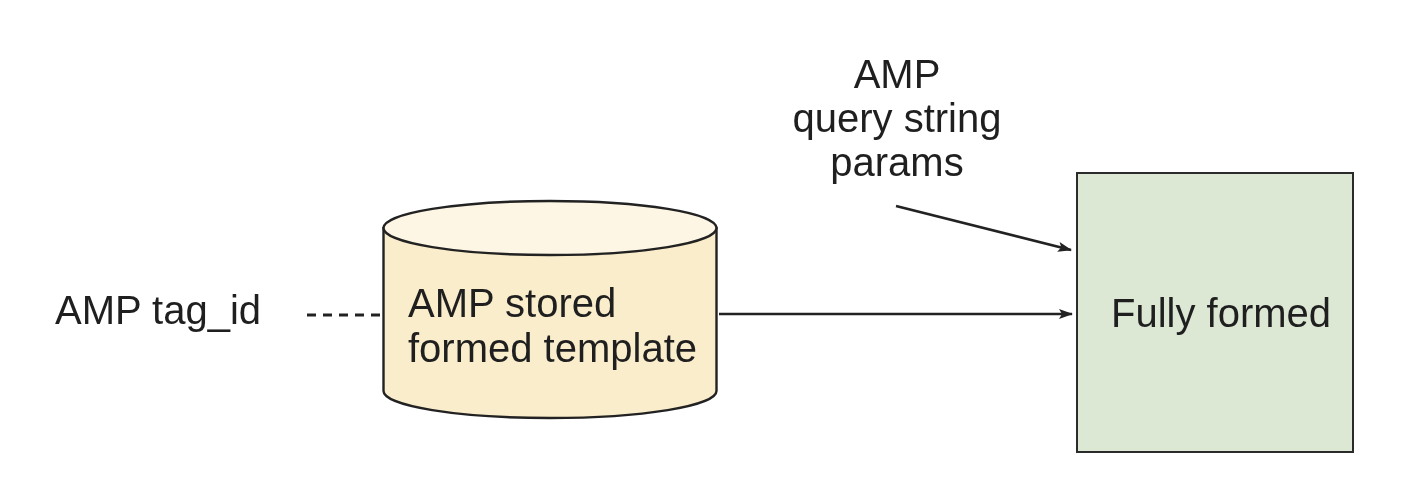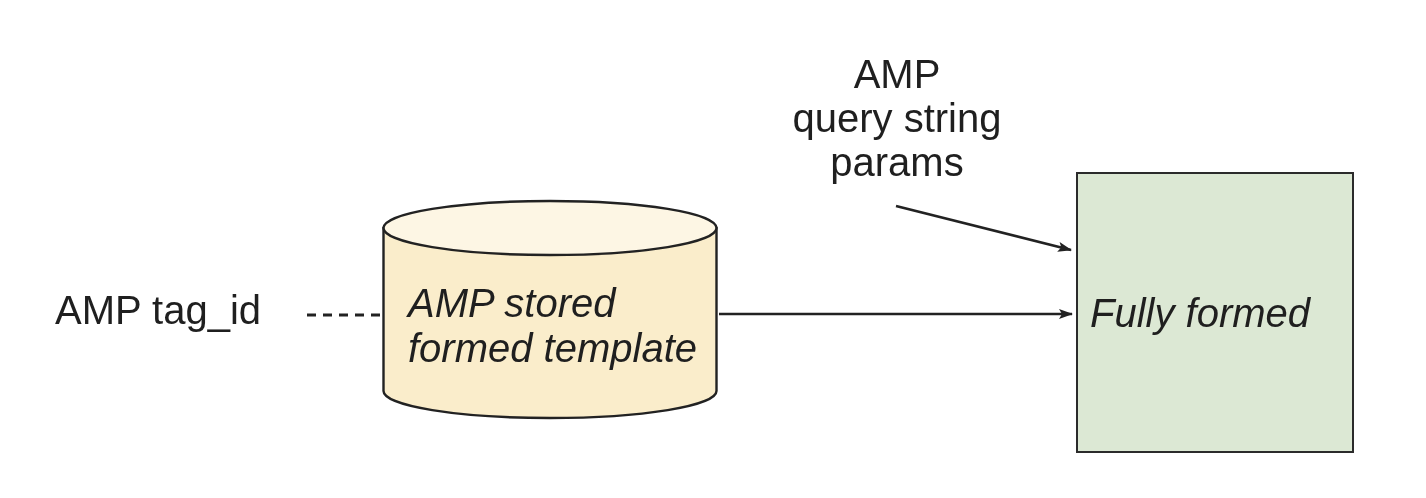--- a/index.html
+++ b/index.html
@@ -28,21 +28,20 @@
     top: 288px;
   }
   .label-query-params {
     left: 747px;
     top: 52px;
     width: 300px;
     text-align: center;
   }
   .node {
     position: absolute;
-    font-style: italic;
   }
   .node-cylinder {
     left: 382px;
     top: 199px;
     width: 336px;
     height: 221px;
   }
   .node-cylinder svg {
     position: absolute;
     left: 0;
@@ -61,21 +60,21 @@
     left: 1076px;
     top: 172px;
     width: 278px;
     height: 281px;
     background: #dce8d4;
     border: 2.5px solid #2b2b2b;
     box-sizing: border-box;
     display: flex;
     flex-direction: column;
     justify-content: center;
-    padding-left: 12px;
+    padding-left: 33px;
   }
   .node-ortb .node-label {
     font-size: 40px;
     line-height: 46px;
     white-space: nowrap;
   }
   .connectors {
     position: absolute;
     left: 0;
     top: 0;

